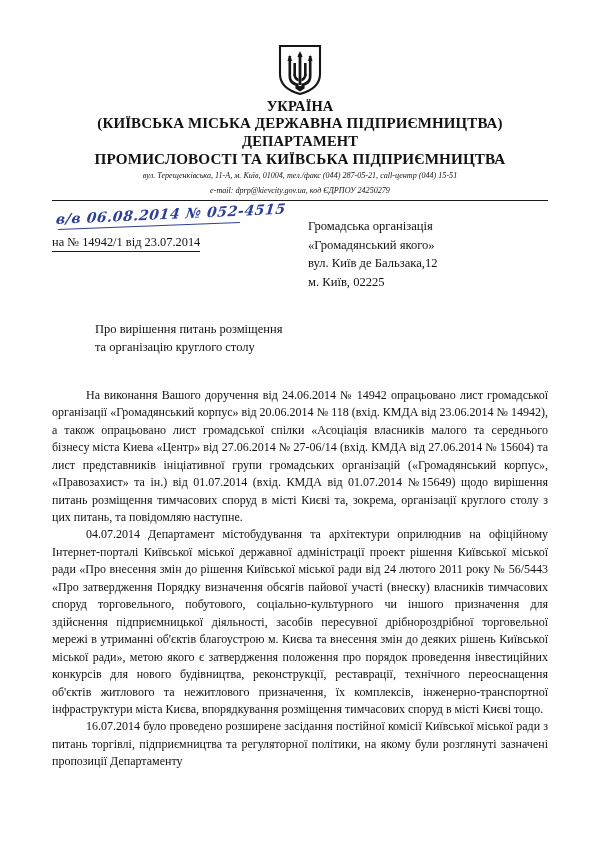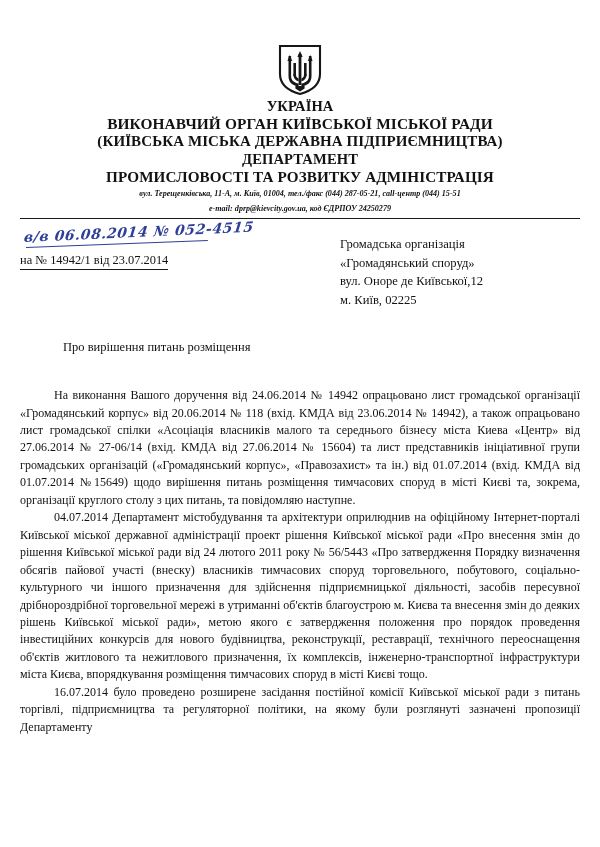--- a/index.html
+++ b/index.html
@@ -14,21 +14,21 @@
     color: #121212;
     position: relative;
     overflow: hidden;
   }
 
   .page {
     width: 600px;
     height: 847px;
     position: relative;
     box-sizing: border-box;
-    padding: 0 20px;
+    padding: 0 52px;
   }
 
   
   .emblem-wrap {
     display: flex;
     justify-content: center;
     padding-top: 44px;
   }
   .emblem {
     width: 44px;
@@ -48,21 +48,21 @@
     white-space: nowrap;
   }
   .lh-country { font-size: 14.5px; }
   .lh-org1    { font-size: 15.4px; }
   .lh-org2    { font-size: 15.0px; }
   .lh-dept    { font-size: 14.6px; }
   .lh-dept2   { font-size: 15.2px; }
 
   .lh-contact {
     font-style: italic;
-    font-weight: bold;
+    font-weight: normal;
     font-size: 8.1px;
     line-height: 1.42;
     margin-top: 3px;
     white-space: nowrap;
   }
 
   .rule {
     border: 0;
     border-top: 1.6px solid #1a1a1a;
     margin: 4px 0 0 0;
@@ -167,47 +167,47 @@
         <path d="M17.4 42 L26.6 42 L26.6 44.6 L22 47.6 L17.4 44.6 Z"></path>
         <path d="M11.8 11 L9.4 17 L14.2 17 Z"></path>
         <path d="M32.2 11 L29.8 17 L34.6 17 Z"></path>
         <path d="M22 7 L19.4 13 L24.6 13 Z"></path>
       </g>
     </svg>
   </div>
 
   <div class="letterhead">
     <div class="lh-line lh-country">УКРАЇНА</div>
-    <div class="lh-line lh-org1">ВИКОНАВЧИЙ ОРГАН КИЇВСЬКОЇ МІСЬКОЇ РАДИ</div>
     <div class="lh-line lh-org2">(КИЇВСЬКА МІСЬКА ДЕРЖАВНА ПІДПРИЄМНИЦТВА)</div>
     <div class="lh-line lh-dept">ДЕПАРТАМЕНТ</div>
-    <div class="lh-line lh-dept2">ПРОМИСЛОВОСТІ ТА РОЗВИТКУ АДМІНІСТРАЦІЯ</div>
+    <div class="lh-line lh-dept2">ПРОМИСЛОВОСТІ ТА КИЇВСЬКА ПІДПРИЄМНИЦТВА</div>
     <div class="lh-contact">вул. Терещенківська, 11-А, м. Київ, 01004, тел./факс (044) 287-05-21, call-центр (044) 15-51</div>
     <div class="lh-contact">e-mail: dprp@kievcity.gov.ua, код ЄДРПОУ 24250279</div>
   </div>
 
   <hr class="rule">
 
   <div class="ref-row">
     <div class="ref-block">
       <div class="handwriting">в/в 06.08.2014  № 052-4515</div>
       <div class="hw-underline"></div>
       <div class="ref-printed">на № 14942/1 від 23.07.2014</div>
     </div>
 
     <div class="addressee">
       <div>Громадська організація</div>
-      <div>«Громадянський споруд»</div>
-      <div>вул. Оноре де Київської,12</div>
+      <div>«Громадянський якого»</div>
+      <div>вул. Київ де Бальзака,12</div>
       <div>м. Київ, 02225</div>
     </div>
   </div>
 
   <div class="subject">
     <div>Про вирішення питань розміщення</div>
+    <div>та організацію круглого столу</div>
   </div>
 
   <div class="body-text">
     <p>На виконання Вашого доручення від 24.06.2014 № 14942 опрацьовано лист громадської організації «Громадянський корпус» від 20.06.2014 № 118 (вхід. КМДА від 23.06.2014 № 14942), а також опрацьовано лист громадської спілки «Асоціація власників малого та середнього бізнесу міста Киева «Центр» від 27.06.2014 № 27-06/14 (вхід. КМДА від 27.06.2014 № 15604) та лист представників ініціативної групи громадських організацій («Громадянський корпус», «Правозахист» та ін.) від 01.07.2014 (вхід. КМДА від 01.07.2014 №15649) щодо вирішення питань розміщення тимчасових споруд в місті Києві та, зокрема, організації круглого столу з цих питань, та повідомляю наступне.</p>
     <p>04.07.2014 Департамент містобудування та архітектури оприлюднив на офіційному Інтернет-порталі Київської міської державної адміністрації проект рішення Київської міської ради «Про внесення змін до рішення Київської міської ради від 24 лютого 2011 року № 56/5443 «Про затвердження Порядку визначення обсягів пайової участі (внеску) власників тимчасових споруд торговельного, побутового, соціально-культурного чи іншого призначення для здійснення підприємницької діяльності, засобів пересувної дрібнороздрібної торговельної мережі в утриманні об'єктів благоустрою м. Києва та внесення змін до деяких рішень Київської міської ради», метою якого є затвердження положення про порядок проведення інвестиційних конкурсів для нового будівництва, реконструкції, реставрації, технічного переоснащення об'єктів житлового та нежитлового призначення, їх комплексів, інженерно-транспортної інфраструктури міста Києва, впорядкування розміщення тимчасових споруд в місті Києві тощо.</p>
     <p>16.07.2014 було проведено розширене засідання постійної комісії Київської міської ради з питань торгівлі, підприємництва та регуляторної політики, на якому були розглянуті зазначені пропозиції Департаменту</p>
   </div>
 
 </div>
 

